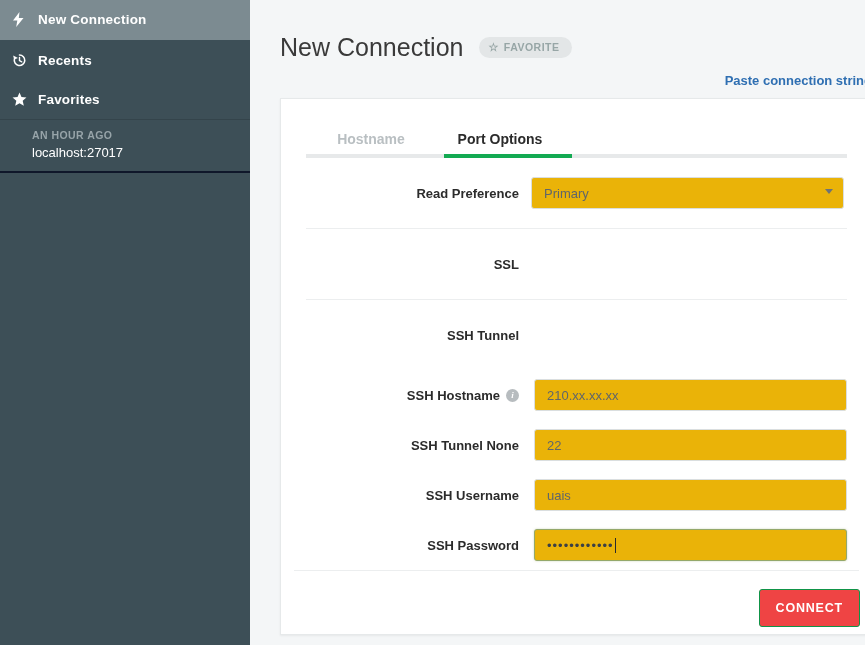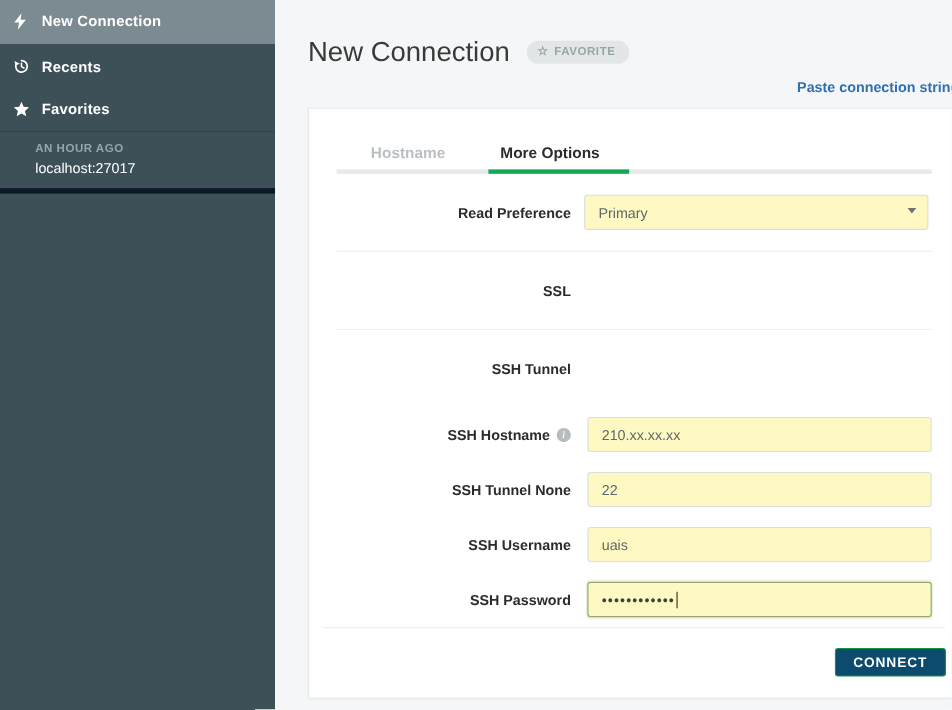--- a/index.html
+++ b/index.html
@@ -33,21 +33,21 @@
   }
   .side-item.active { background: #7c8b91; border-bottom: 1px solid #7c8b91; }
   .side-ico {
     width: 26px; flex: 0 0 26px;
     display: flex; align-items: center; justify-content: flex-start;
     color: #ffffff;
   }
   .side-ico svg { display: block; }
   .recent-block {
     padding: 8px 0 10px 32px;
-    border-bottom: 5px solid #0f172a;
+    border-bottom: 2px solid #0f172a;
   }
   .recent-time {
     font-size: 10.5px;
     font-weight: bold;
     letter-spacing: .45px;
     color: #97a4a9;
     text-transform: uppercase;
     line-height: 15px;
   }
   .recent-host {
@@ -173,21 +173,21 @@
     font-style: italic;
     line-height: 1;
     font-family: "Liberation Serif", serif;
   }
   .ctrl { flex: 1 1 auto; position: relative; }
   .sel, .inp {
     width: 313px;
     height: 32px;
     border: 1px solid #dadedf;
     border-radius: 3px;
-    background: #fef9c3;
+    background: #eab308;
     font-size: 13px;
     color: #60666a;
     padding: 0 12px;
     display: flex;
     align-items: center;
     font-family: "Liberation Sans", sans-serif;
     outline: none;
   }
   .sel { width: 313px; }
   .inp { width: 313px; margin-left: 3px; }
@@ -228,28 +228,28 @@
     background: #2b2b2b;
     margin-left: 1px;
     vertical-align: -3px;
   }
   .footer {
     padding: 18px 12px 0 0;
     display: flex;
     justify-content: flex-end;
   }
   .connect-btn {
-    background: #0c4a6e;
+    background: #ef4444;
     border: 1px solid #0f9448;
     border-radius: 3px;
     color: #ffffff;
     font-size: 12.5px;
     font-weight: bold;
     letter-spacing: .8px;
-    height: 26px;
+    height: 38px;
     padding: 0 16px;
     cursor: pointer;
     font-family: "Liberation Sans", sans-serif;
   }
 </style>
 </head>
 <body>
 
 <div id="app">
 
@@ -302,21 +302,21 @@
     </div>
 
     <div class="paste-row">
       <span class="paste-link">Paste connection string</span>
     </div>
 
     <div class="card">
 
       <div class="tabs">
         <div class="tab tab-hostname">Hostname</div>
-        <div class="tab tab-more">More Options</div>
+        <div class="tab tab-more">Port Options</div>
         <div class="tabs-underline">
           <div class="active-bar"></div>
         </div>
       </div>
 
       <div class="form">
 
         <div class="row tall">
           <div class="label">Read Preference</div>
           <div class="ctrl">

